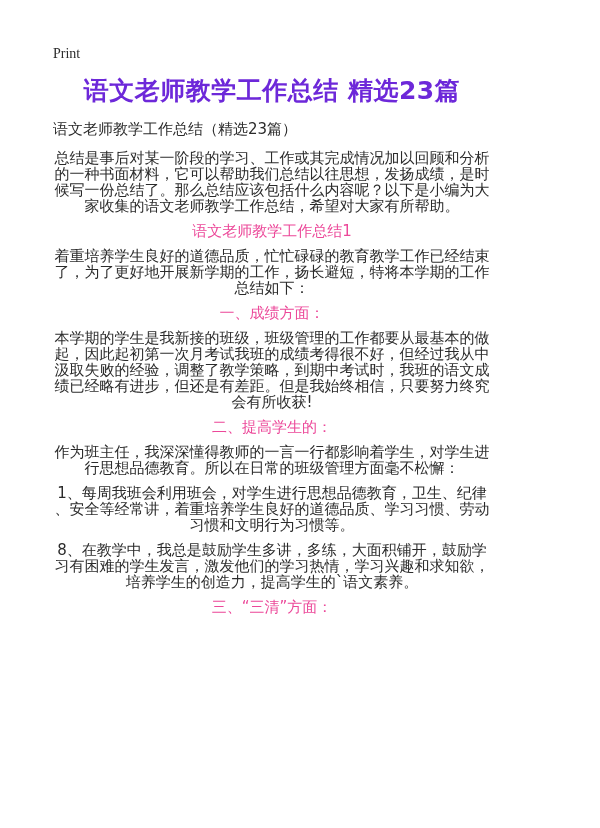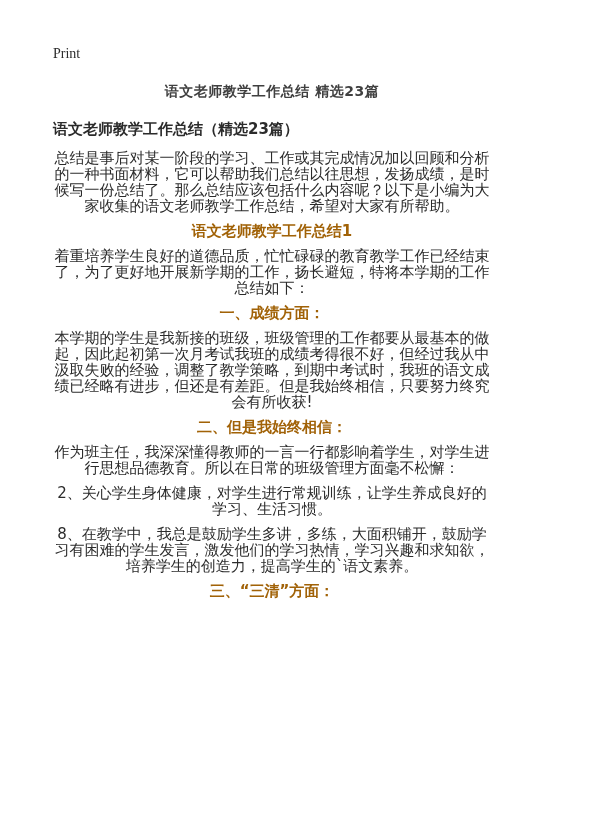--- a/index.html
+++ b/index.html
@@ -22,65 +22,64 @@
   }
   .print-label {
     font-family: "Liberation Serif", serif;
     font-size: 14px;
     line-height: 16px;
     color: #2b2b2b;
     margin: 0 0 16px 0;
     display: inline-block;
   }
   .doc-title {
-    font-size: 14px;
+    font-size: 25px;
     font-weight: bold;
     line-height: 26px;
-    color: #404040;
+    color: #6d28d9;
     text-align: center;
     margin: 0 0 14px 0;
     letter-spacing: 0.5px;
   }
   .doc-subtitle {
     font-size: 15px;
     line-height: 22px;
     color: #2b2b2b;
     margin: 0 0 10px 0;
-    font-weight: bold;
   }
   .doc-body p,
   .doc-body h3 {
     font-size: 15px;
     line-height: 16px;
     color: #2b2b2b;
     margin: 0 0 9px 0;
     word-break: break-all;
     line-break: anywhere;
     text-align: center;
   }
   .doc-body h3 {
-    font-weight: bold;
-    color: #a16207;
+    font-weight: normal;
+    color: #ec4899;
   }
 </style>
 </head>
 <body>
 
 <div class="page">
   <span class="print-label">Print</span>
 
   <h1 class="doc-title">语文老师教学工作总结 精选23篇</h1>
 
   <div class="doc-subtitle">语文老师教学工作总结（精选23篇）</div>
 
   <div class="doc-body">
       <p>总结是事后对某一阶段的学习、工作或其完成情况加以回顾和分析的一种书面材料，它可以帮助我们总结以往思想，发扬成绩，是时候写一份总结了。那么总结应该包括什么内容呢？以下是小编为大家收集的语文老师教学工作总结，希望对大家有所帮助。</p>
       <h3>语文老师教学工作总结1</h3>
       <p>着重培养学生良好的道德品质，忙忙碌碌的教育教学工作已经结束了，为了更好地开展新学期的工作，扬长避短，特将本学期的工作总结如下：</p>
       <h3>一、成绩方面：</h3>
       <p>本学期的学生是我新接的班级，班级管理的工作都要从最基本的做起，因此起初第一次月考试我班的成绩考得很不好，但经过我从中汲取失败的经验，调整了教学策略，到期中考试时，我班的语文成绩已经略有进步，但还是有差距。但是我始终相信，只要努力终究会有所收获!</p>
-      <h3>二、但是我始终相信：</h3>
+      <h3>二、提高学生的：</h3>
       <p>作为班主任，我深深懂得教师的一言一行都影响着学生，对学生进行思想品德教育。所以在日常的班级管理方面毫不松懈：</p>
-      <p>2、关心学生身体健康，对学生进行常规训练，让学生养成良好的学习、生活习惯。</p>
+      <p>1、每周我班会利用班会，对学生进行思想品德教育，卫生、纪律、安全等经常讲，着重培养学生良好的道德品质、学习习惯、劳动习惯和文明行为习惯等。</p>
       <p>8、在教学中，我总是鼓励学生多讲，多练，大面积铺开，鼓励学习有困难的学生发言，激发他们的学习热情，学习兴趣和求知欲，培养学生的创造力，提高学生的`语文素养。</p>
       <h3>三、“三清”方面：</h3>
     </div>
 </div>
 
 </body></html>

